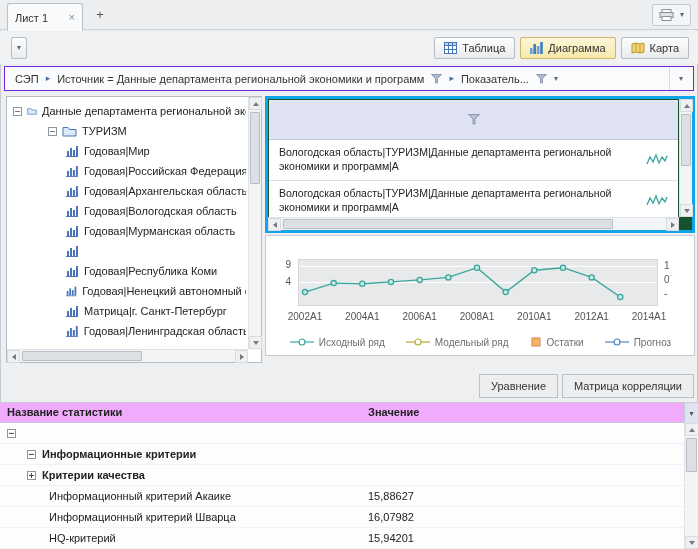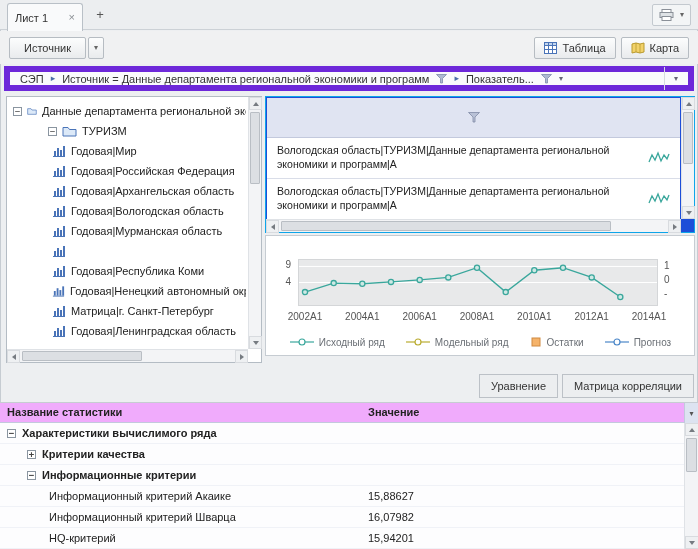--- a/index.html
+++ b/index.html
@@ -26,21 +26,21 @@
              display:flex; align-items:center; padding:0 9px; }
   .btn { height:22px; border:1px solid #b6bcc2; background:linear-gradient(#fcfdfd,#e9ebed);
          border-radius:2px; display:inline-flex; align-items:center; padding:0 9px; gap:5px; color:#333; font-size:11px; }
   .split-main { padding:0 14px; }
   .split-arrow { padding:0 5px; margin-left:2px; }
   .view-group { margin-left:auto; display:flex; gap:5px; }
   .btn.selected { background:linear-gradient(#fdf6d8,#f6e8ab); border-color:#cdb56a; }
 
   
   .filterbar { position:absolute; left:4px; right:4px; top:66px; height:25px; background:#fafbfc;
-               border:6px solid #6d28d9; display:flex; align-items:center; padding:0 10px; gap:7px; }
+               border:1px solid #6d28d9; display:flex; align-items:center; padding:0 10px; gap:7px; }
   .crumb { color:#333; white-space:nowrap; }
   .chev-r { color:#4a6ea8; font-size:9px; line-height:1; }
   .chev-d { color:#667; font-size:8px; line-height:1; }
   .fb-right { margin-left:auto; display:flex; align-items:center; height:100%; }
   .fb-divider { width:1px; height:23px; background:#d6dbe0; margin-right:9px; }
 
   
   .sb { background:#f3f4f6; position:absolute; }
   .sb-v { width:13px; border-left:1px solid #dfe2e6; }
   .sb-h { height:13px; border-top:1px solid #dfe2e6; }
@@ -52,31 +52,31 @@
   .tri-left { border-right:4px solid #767b81; margin-left:-3px; }
   .tri-right{ border-left:4px solid #767b81; margin-right:-3px; }
   .thumb { position:absolute; background:#dcdfe3; border:1px solid #b9bec4; border-radius:1px; }
 
   
   .tree-panel { position:absolute; left:6px; top:96px; width:256px; height:267px; background:#fff; border:1px solid #b4bcc4; }
   .tree-content { position:absolute; left:1px; top:4px; right:15px; bottom:15px; overflow:hidden; }
   .tree-row { height:20px; display:flex; align-items:center; gap:5px; white-space:nowrap; overflow:hidden; }
   .tree-row.lvl0 { padding-left:5px; }
   .tree-row.lvl1 { padding-left:40px; }
-  .tree-row.lvl2 { padding-left:44px; }
+  .tree-row.lvl2 { padding-left:57px; }
   .toggle { width:9px; height:9px; border:1px solid #8a95a0; background:#fff; font-size:9px; line-height:7px;
             text-align:center; color:#444; flex:none; font-family:"DejaVu Sans Mono",monospace; }
   .toggle.minus::before { content:"−"; }
   .toggle.plus::before { content:"+"; }
   .tree-label { overflow:hidden; }
   .tree-vscroll { top:0; right:0; bottom:13px; }
   .tree-hscroll { left:0; right:13px; bottom:0; }
 
   
-  .list-panel { position:absolute; left:265px; top:96px; width:430px; height:137px; background:#1d4ed8; border:1px solid #0ea5e9; }
+  .list-panel { position:absolute; left:265px; top:96px; width:430px; height:137px; background:#14532d; border:3px solid #0ea5e9; }
   .list-header { position:absolute; left:1px; top:1px; right:14px; height:40px; background:#e0e4f2;
                  border-bottom:1px solid #c3c9dd; display:flex; align-items:center; justify-content:center; }
   .list-row { position:absolute; left:1px; right:14px; height:41px; border-bottom:1px solid #d9dde8;
               display:flex; align-items:center; padding:0 10px; gap:8px; background:#fff; }
   .list-row .row-text { flex:1; line-height:1.3; font-size:10.5px; }
   .list-row-1 { top:41px; }
   .list-row-2 { top:82px; }
   .list-vscroll { top:0; right:0; bottom:13px; }
   .list-hscroll { left:0; right:13px; bottom:0; }
 
@@ -134,36 +134,42 @@
       <svg width="15" height="12" viewBox="0 0 15 12">
         <rect x="3" y="0.5" width="9" height="3" fill="#fff" stroke="#8a9098"></rect>
         <rect x="1" y="3.5" width="13" height="5" fill="#dfe3e6" stroke="#8a9098"></rect>
         <rect x="3" y="7.5" width="9" height="4" fill="#fff" stroke="#8a9098"></rect>
       </svg>
       <span class="chev">▾</span>
     </div>
   </div>
 
   <div class="toolbar">
-    <div class="btn split-main">
-      <span>Источник</span>
-    </div>
     <div class="btn split-arrow">
       <span class="chev">▾</span>
     </div>
     <div class="view-group">
       <div class="btn">
         <svg width="13" height="12" viewBox="0 0 13 12">
           <rect x="0.5" y="0.5" width="12" height="11" fill="#fff" stroke="#4a74b8"></rect>
           <rect x="0.5" y="0.5" width="12" height="3" fill="#c3d6ee" stroke="#4a74b8"></rect>
           <line x1="4.5" y1="0.5" x2="4.5" y2="11.5" stroke="#4a74b8"></line>
           <line x1="8.5" y1="0.5" x2="8.5" y2="11.5" stroke="#4a74b8"></line>
           <line x1="0.5" y1="7.5" x2="12.5" y2="7.5" stroke="#4a74b8"></line>
         </svg>
         <span>Таблица</span>
+      </div>
+      <div class="btn selected">
+        <svg width="13" height="12" viewBox="0 0 13 12">
+          <rect x="0" y="6" width="2.6" height="6" fill="#6a9fd8"></rect>
+          <rect x="3.4" y="2" width="2.6" height="10" fill="#3f7ec2"></rect>
+          <rect x="6.8" y="4" width="2.6" height="8" fill="#6a9fd8"></rect>
+          <rect x="10.2" y="0" width="2.6" height="12" fill="#3f7ec2"></rect>
+        </svg>
+        <span>Диаграмма</span>
       </div>
       <div class="btn">
         <svg width="14" height="12" viewBox="0 0 14 12">
           <path d="M1 2 L5 1 L9 2 L13 1 L13 10 L9 11 L5 10 L1 11 Z" fill="#f2d26a" stroke="#b99a2e"></path>
           <path d="M5 1 L5 10 M9 2 L9 11" stroke="#b99a2e" stroke-width="0.8" fill="none"></path>
         </svg>
         <span>Карта</span>
       </div>
     </div>
   </div>
@@ -442,38 +448,37 @@
   <div class="stats">
     <div class="stats-header">
       <span class="col1">Название статистики</span>
       <span class="col2">Значение</span>
     </div>
     <div class="hdr-corner">▾</div>
     <div class="stats-body">
       <div class="stats-row bold">
         <span class="cell1 ind0">
           <span class="toggle minus"></span>
-          <span>Характеристики вычислимого ряда</span>
+        </span>
+        <span class="cell2"></span>
+      </div>
+      <div class="stats-row bold">
+        <span class="cell1 ind1">
+          <span class="toggle minus"></span>
+          <span>Информационные критерии</span>
         </span>
         <span class="cell2"></span>
       </div>
       <div class="stats-row bold">
         <span class="cell1 ind1">
           <span class="toggle plus"></span>
           <span>Критерии качества</span>
         </span>
         <span class="cell2"></span>
       </div>
-      <div class="stats-row bold">
-        <span class="cell1 ind1">
-          <span class="toggle minus"></span>
-          <span>Информационные критерии</span>
-        </span>
-        <span class="cell2"></span>
-      </div>
       <div class="stats-row">
         <span class="cell1 ind2">
           <span>Информационный критерий Акаике</span>
         </span>
         <span class="cell2">15,88627</span>
       </div>
       <div class="stats-row">
         <span class="cell1 ind2">
           <span>Информационный критерий Шварца</span>
         </span>

